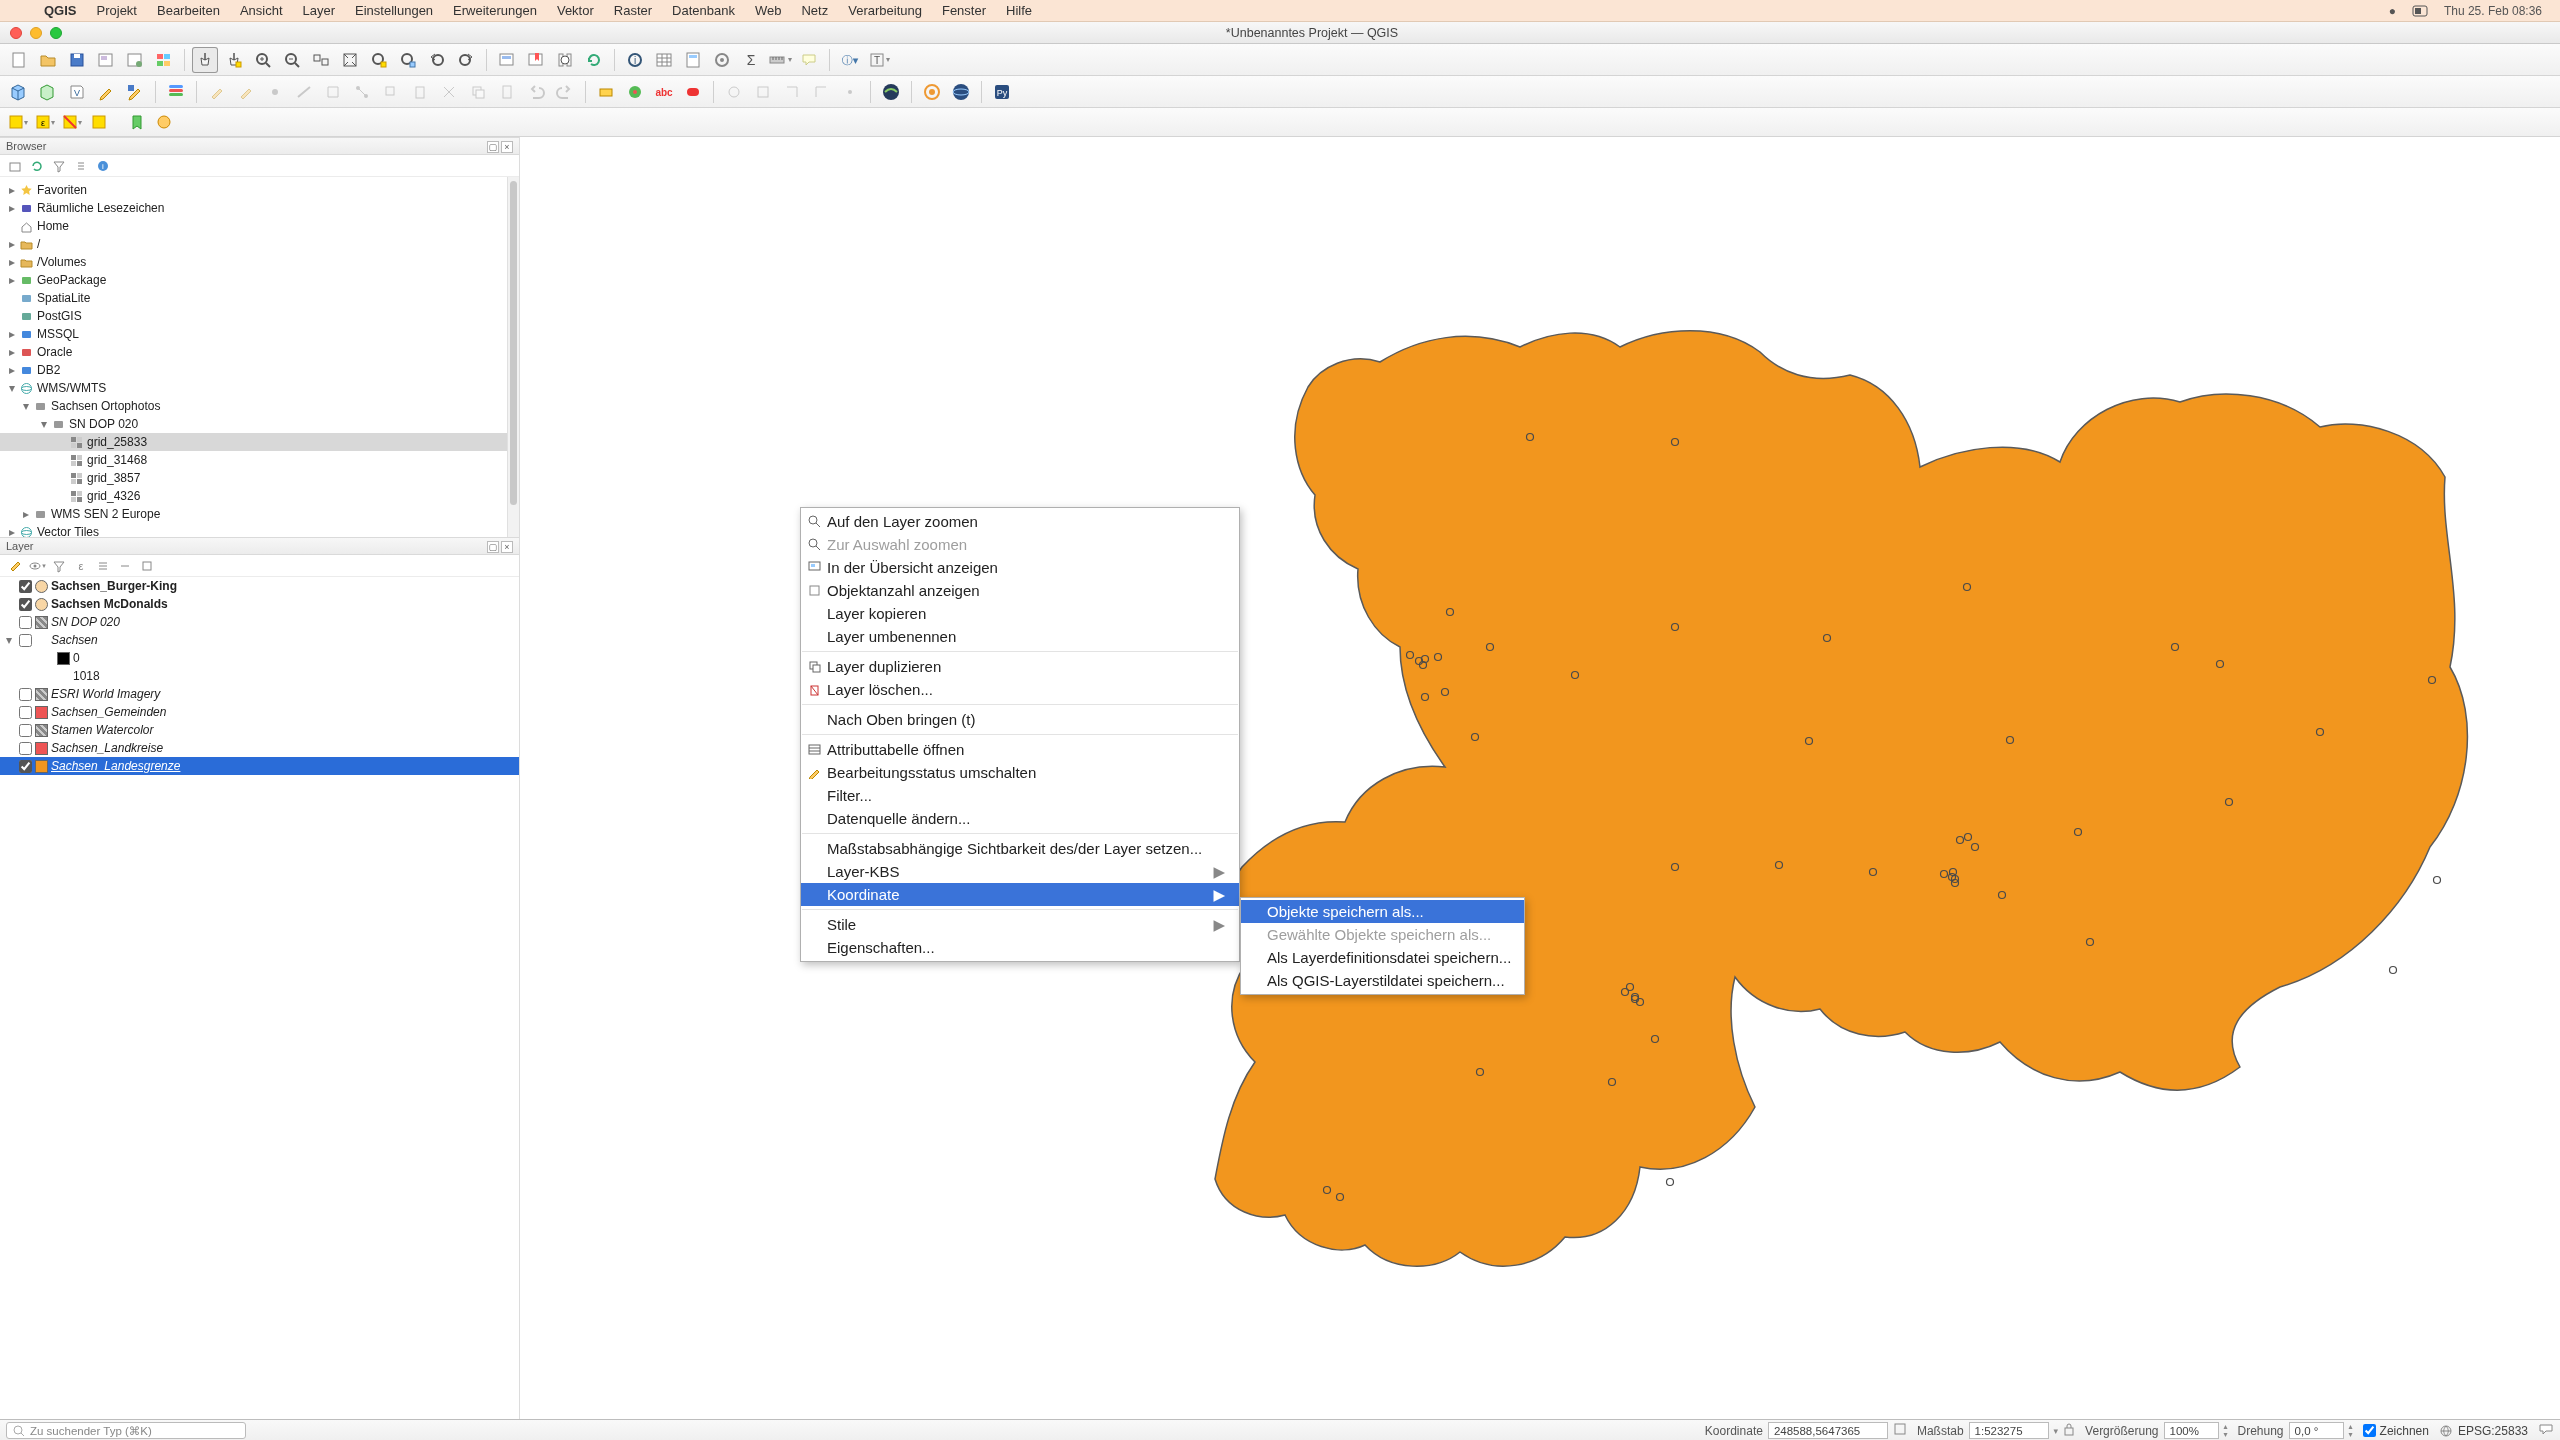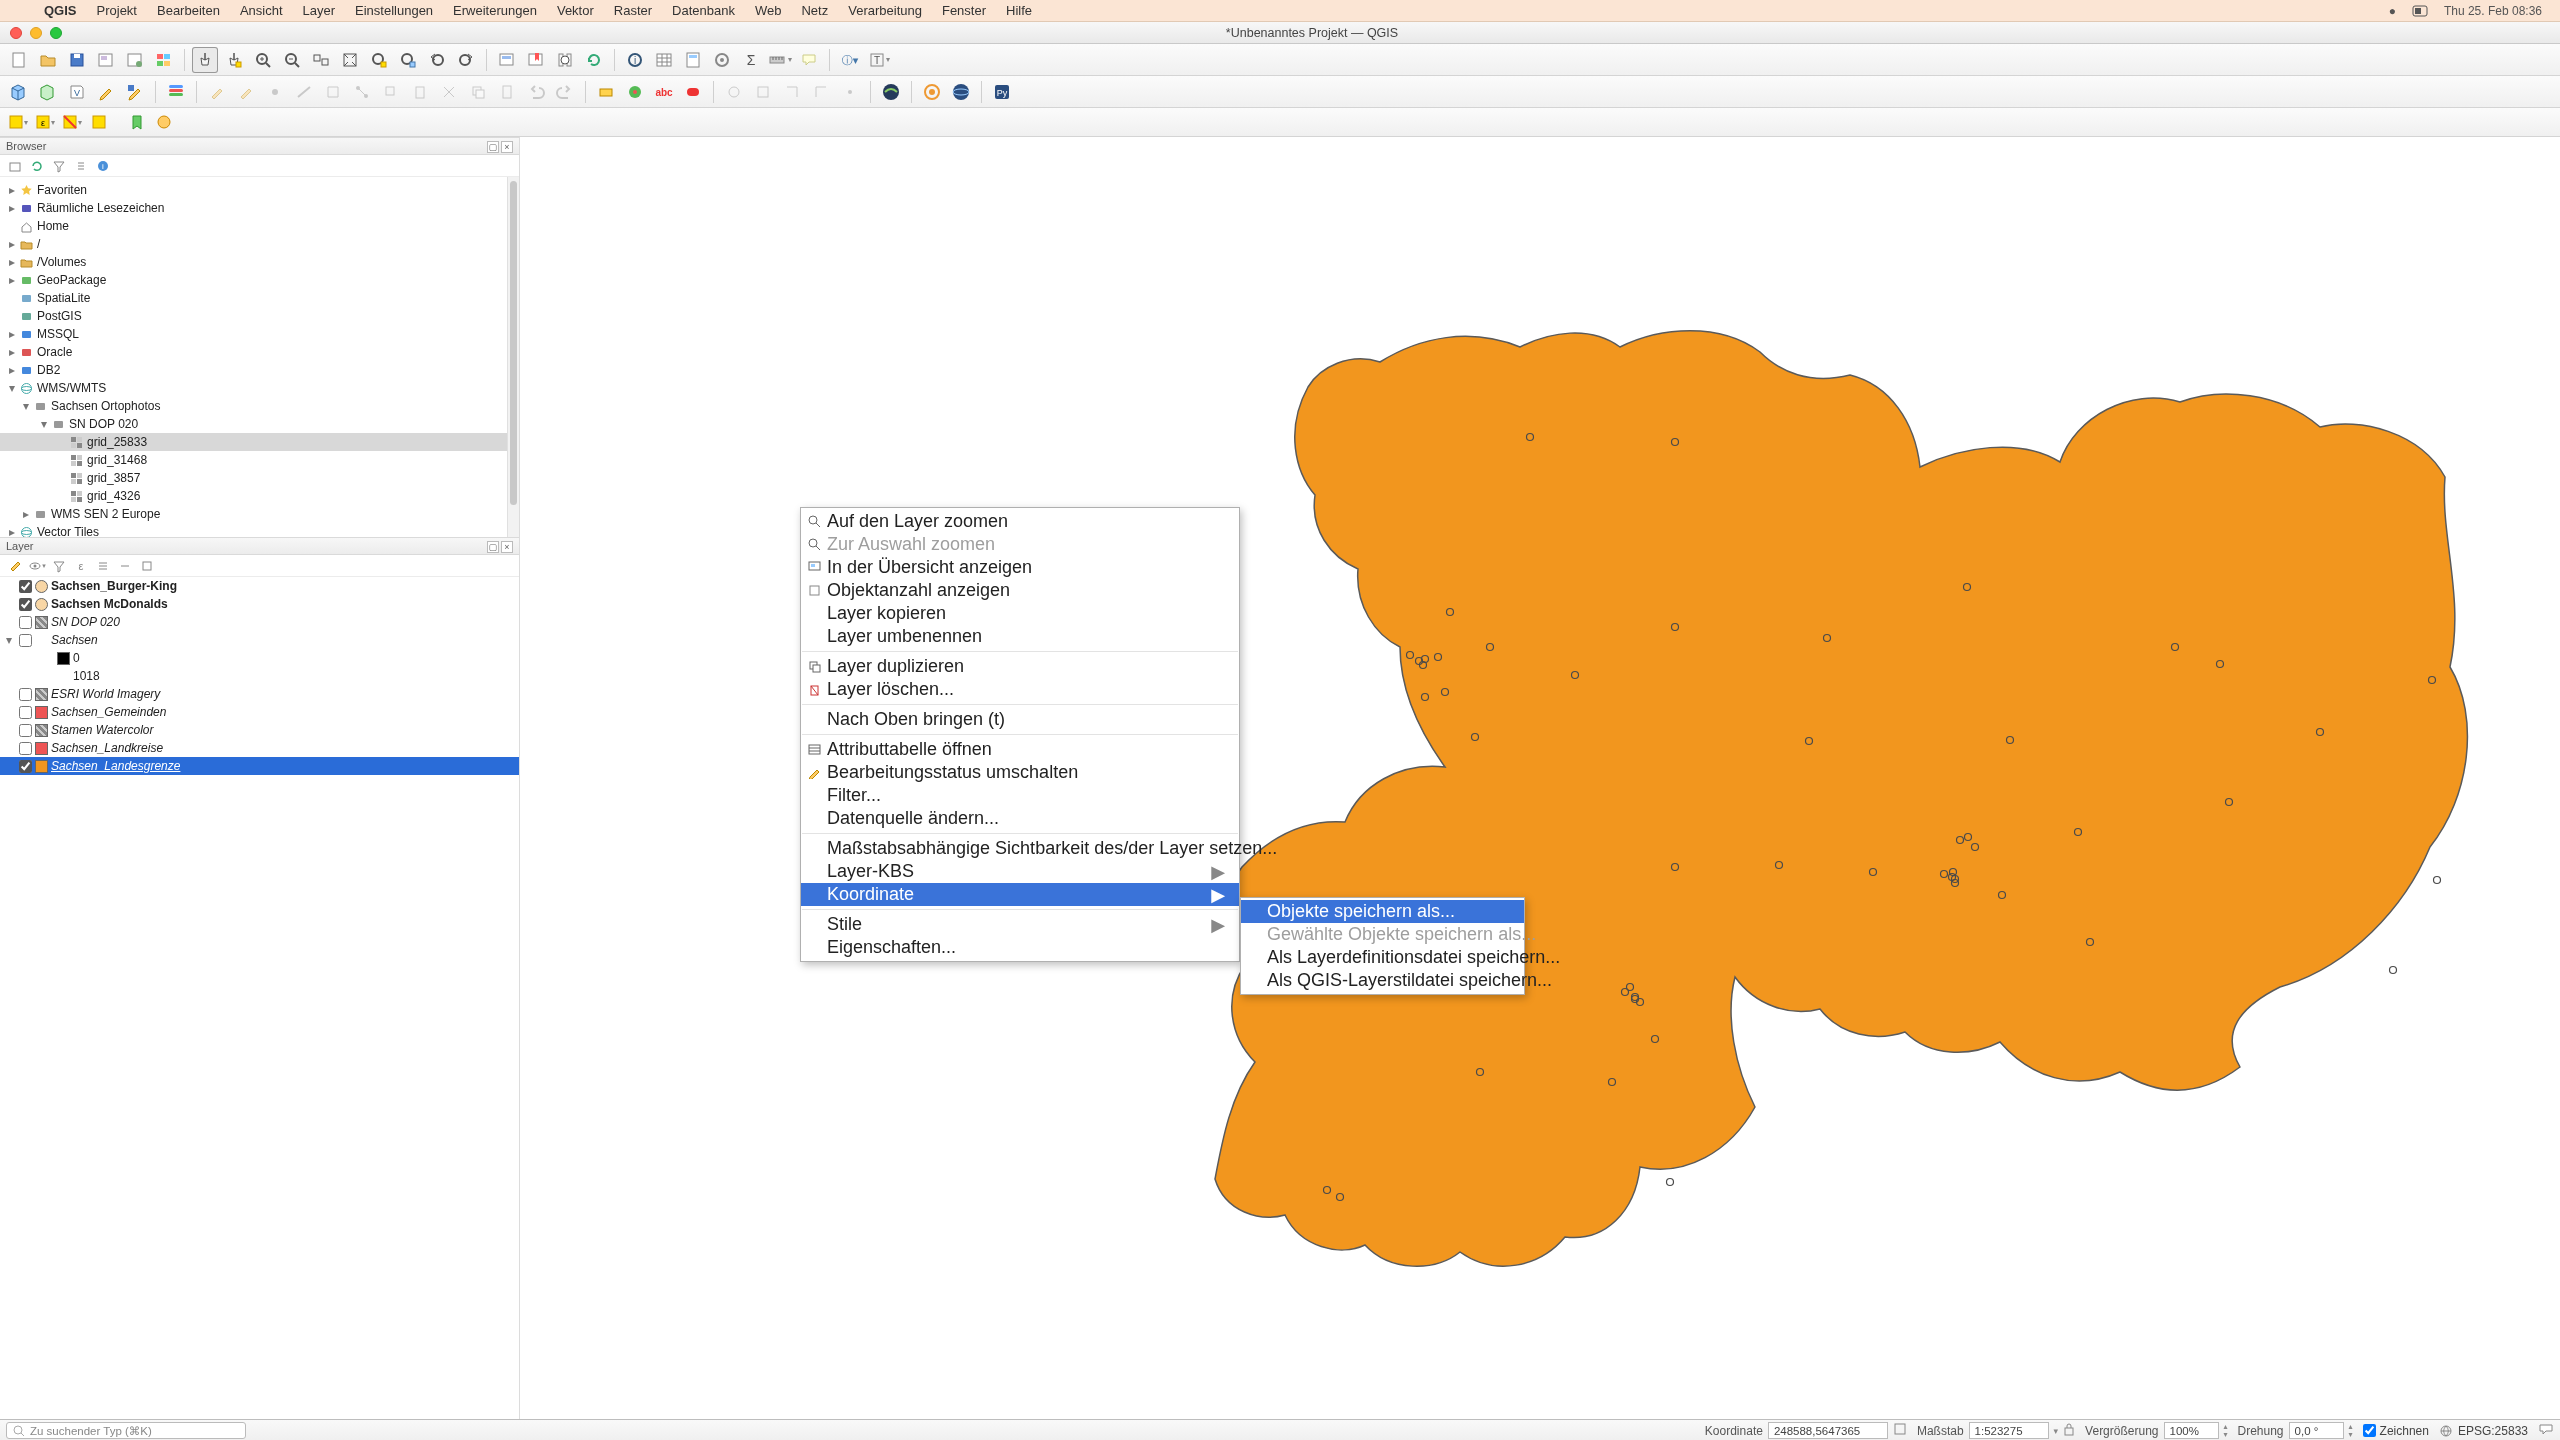--- a/index.html
+++ b/index.html
@@ -82,21 +82,21 @@
   .layer-row .name.bold { font-weight:700; }
   .layer-row .name.italic { font-style:italic; }
   .layer-row.selected { background:#2a6cd8; color:#fff; }
   .layer-row.selected .name { color:#fff; text-decoration:underline; }
   .layer-row.group .name { }
   
   
   .canvas { flex:1; background:#ffffff; position:relative; overflow:hidden; }
 
   
-  .context-menu { position:absolute; background:#ffffff; border:1px solid #b0b0b0; box-shadow:2px 3px 8px rgba(0,0,0,.25); font-size:18px; color:#222; padding:2px 0; z-index:50; }
+  .context-menu { position:absolute; background:#ffffff; border:1px solid #b0b0b0; box-shadow:2px 3px 8px rgba(0,0,0,.25); font-size:15px; color:#222; padding:2px 0; z-index:50; }
   .context-menu .ci { height:23px; display:flex; align-items:center; padding:0 14px 0 26px; position:relative; white-space:nowrap; }
   .context-menu .ci .mic { position:absolute; left:6px; width:15px; height:15px; display:flex; align-items:center; justify-content:center; }
   .context-menu .ci.disabled { color:var(--disabled); }
   .context-menu .ci.hl { background:var(--highlight); color:#fff; }
   .context-menu .ci .arrow { margin-left:auto; padding-left:20px; color:#888; }
   .context-menu .ci.hl .arrow { color:#fff; }
   .context-menu .div { height:1px; background:#e3e3e3; margin:3px 1px; }
   
   
   .statusbar { height:22px; background:linear-gradient(#f9f9f9,#efefef); border-top:1px solid var(--statusbar-border); display:flex; align-items:center; padding:0 6px; gap:10px; font-size:12px; color:#444; }

